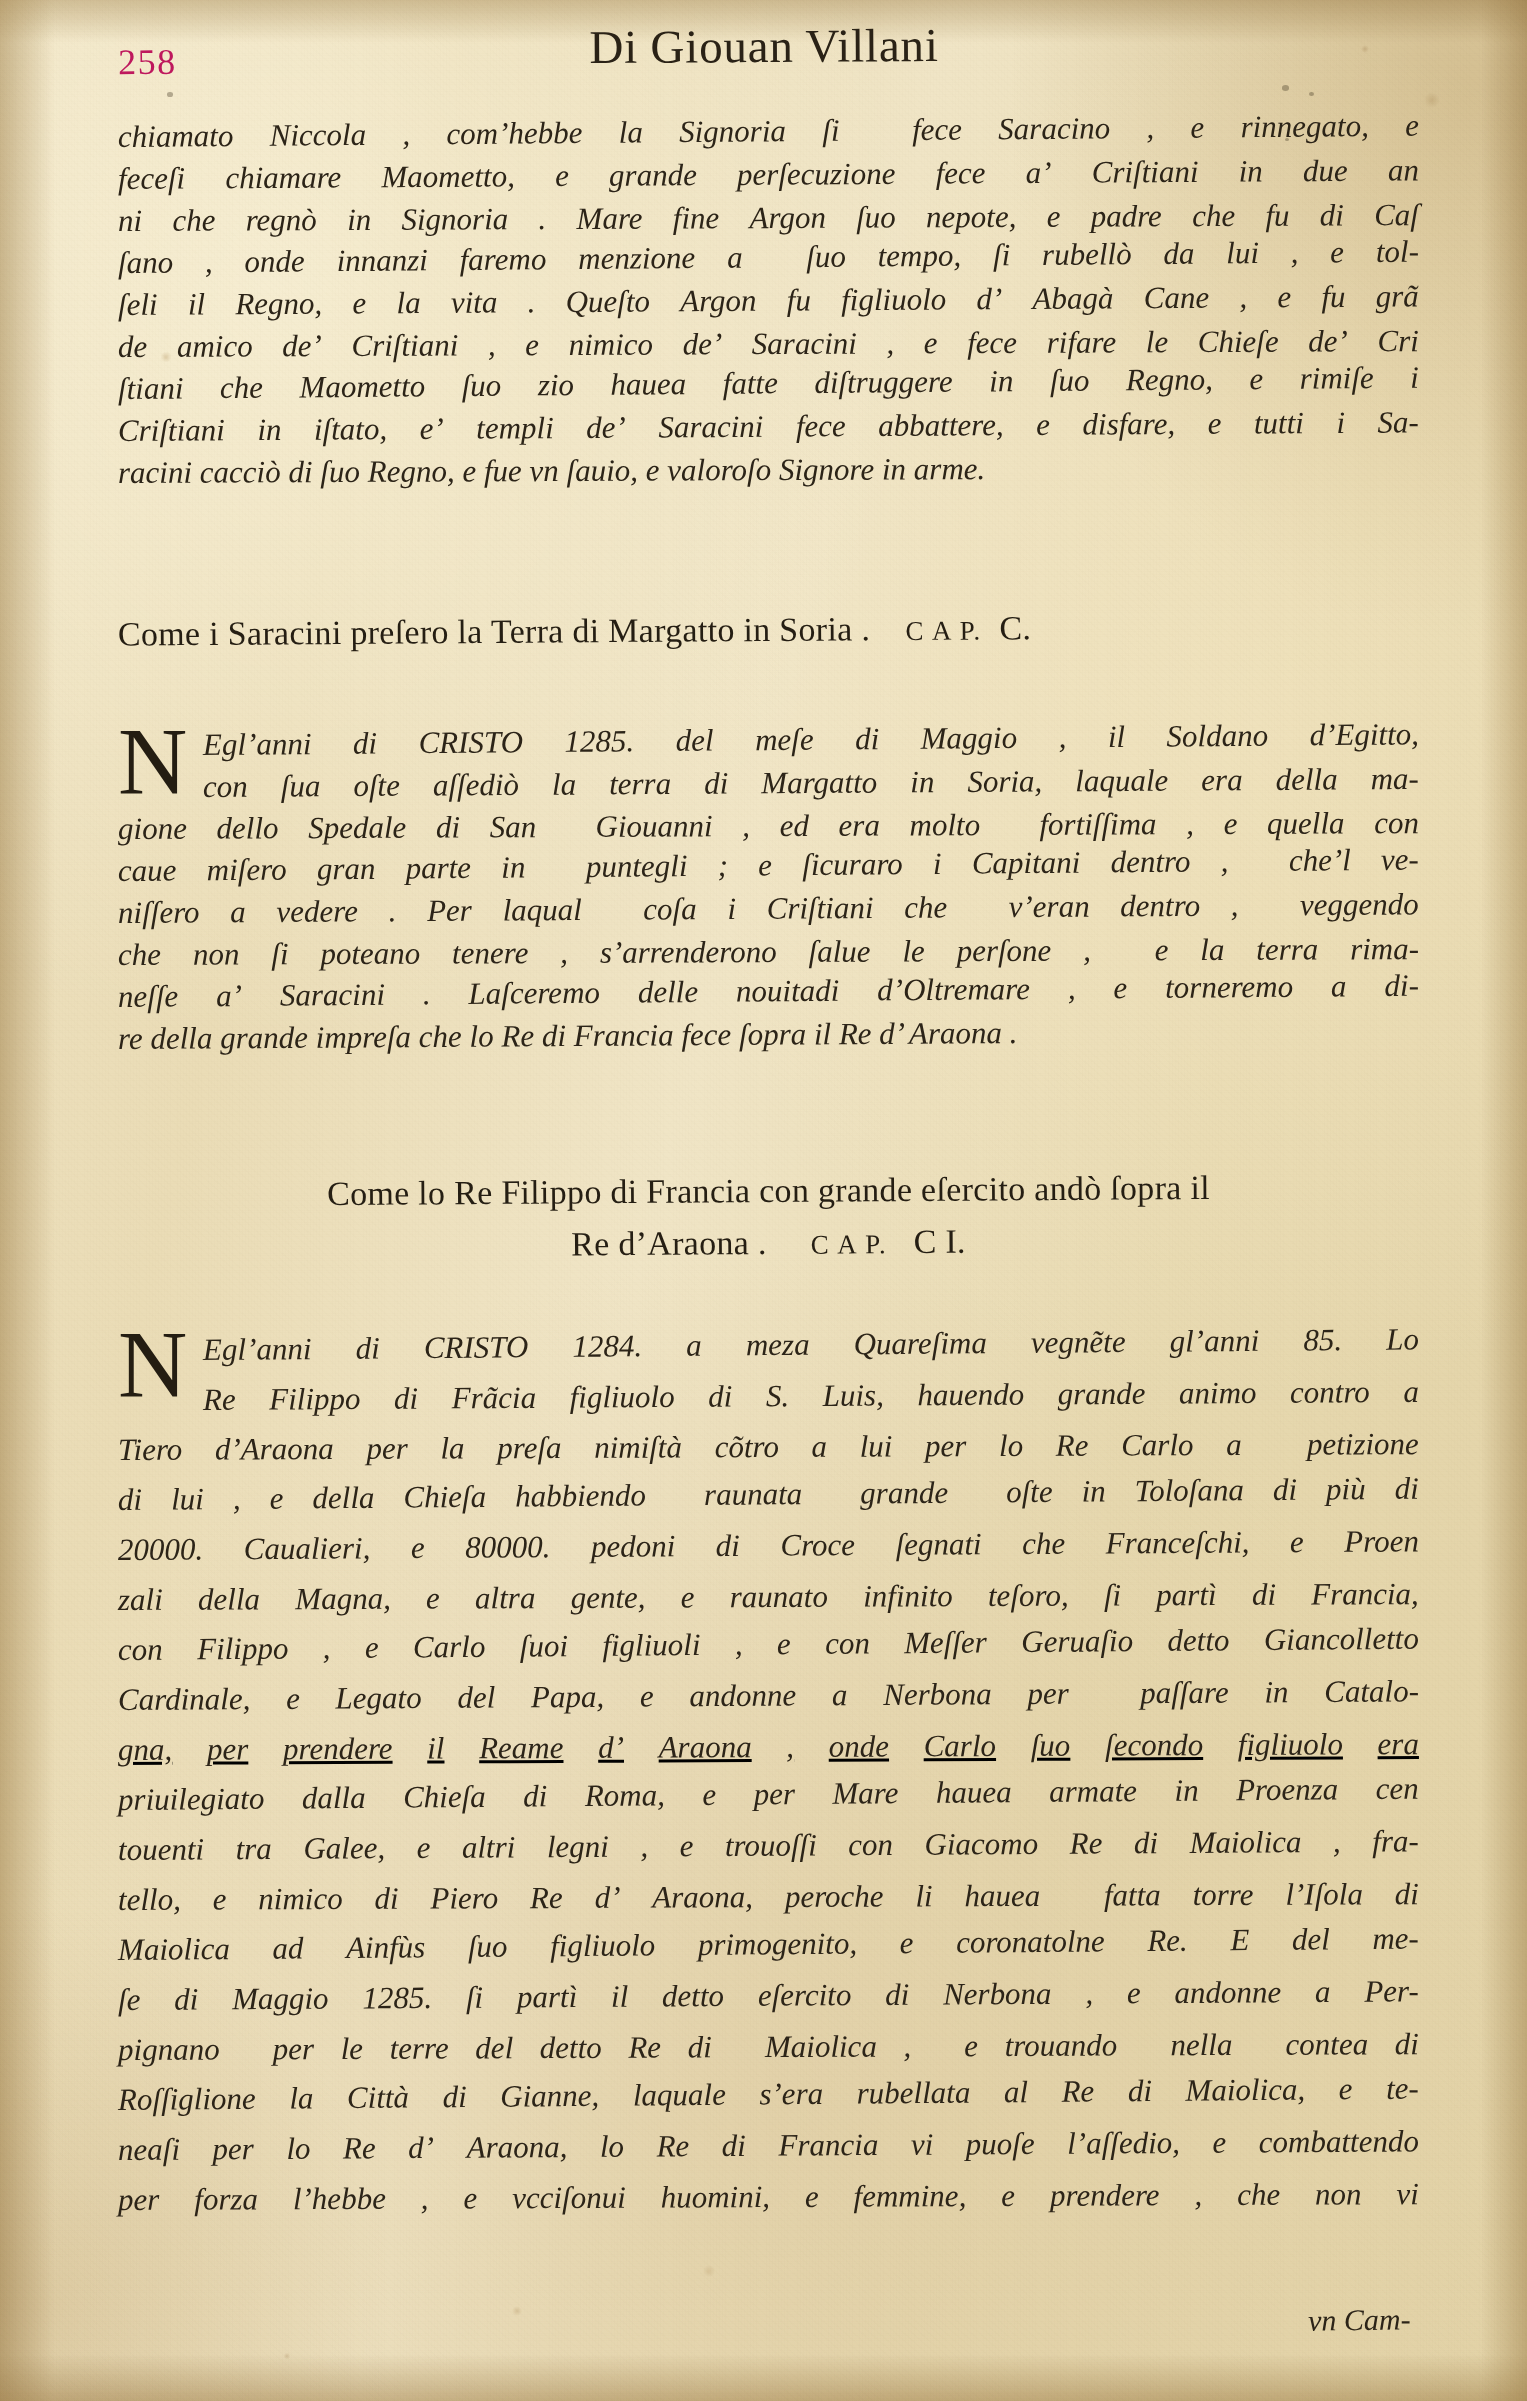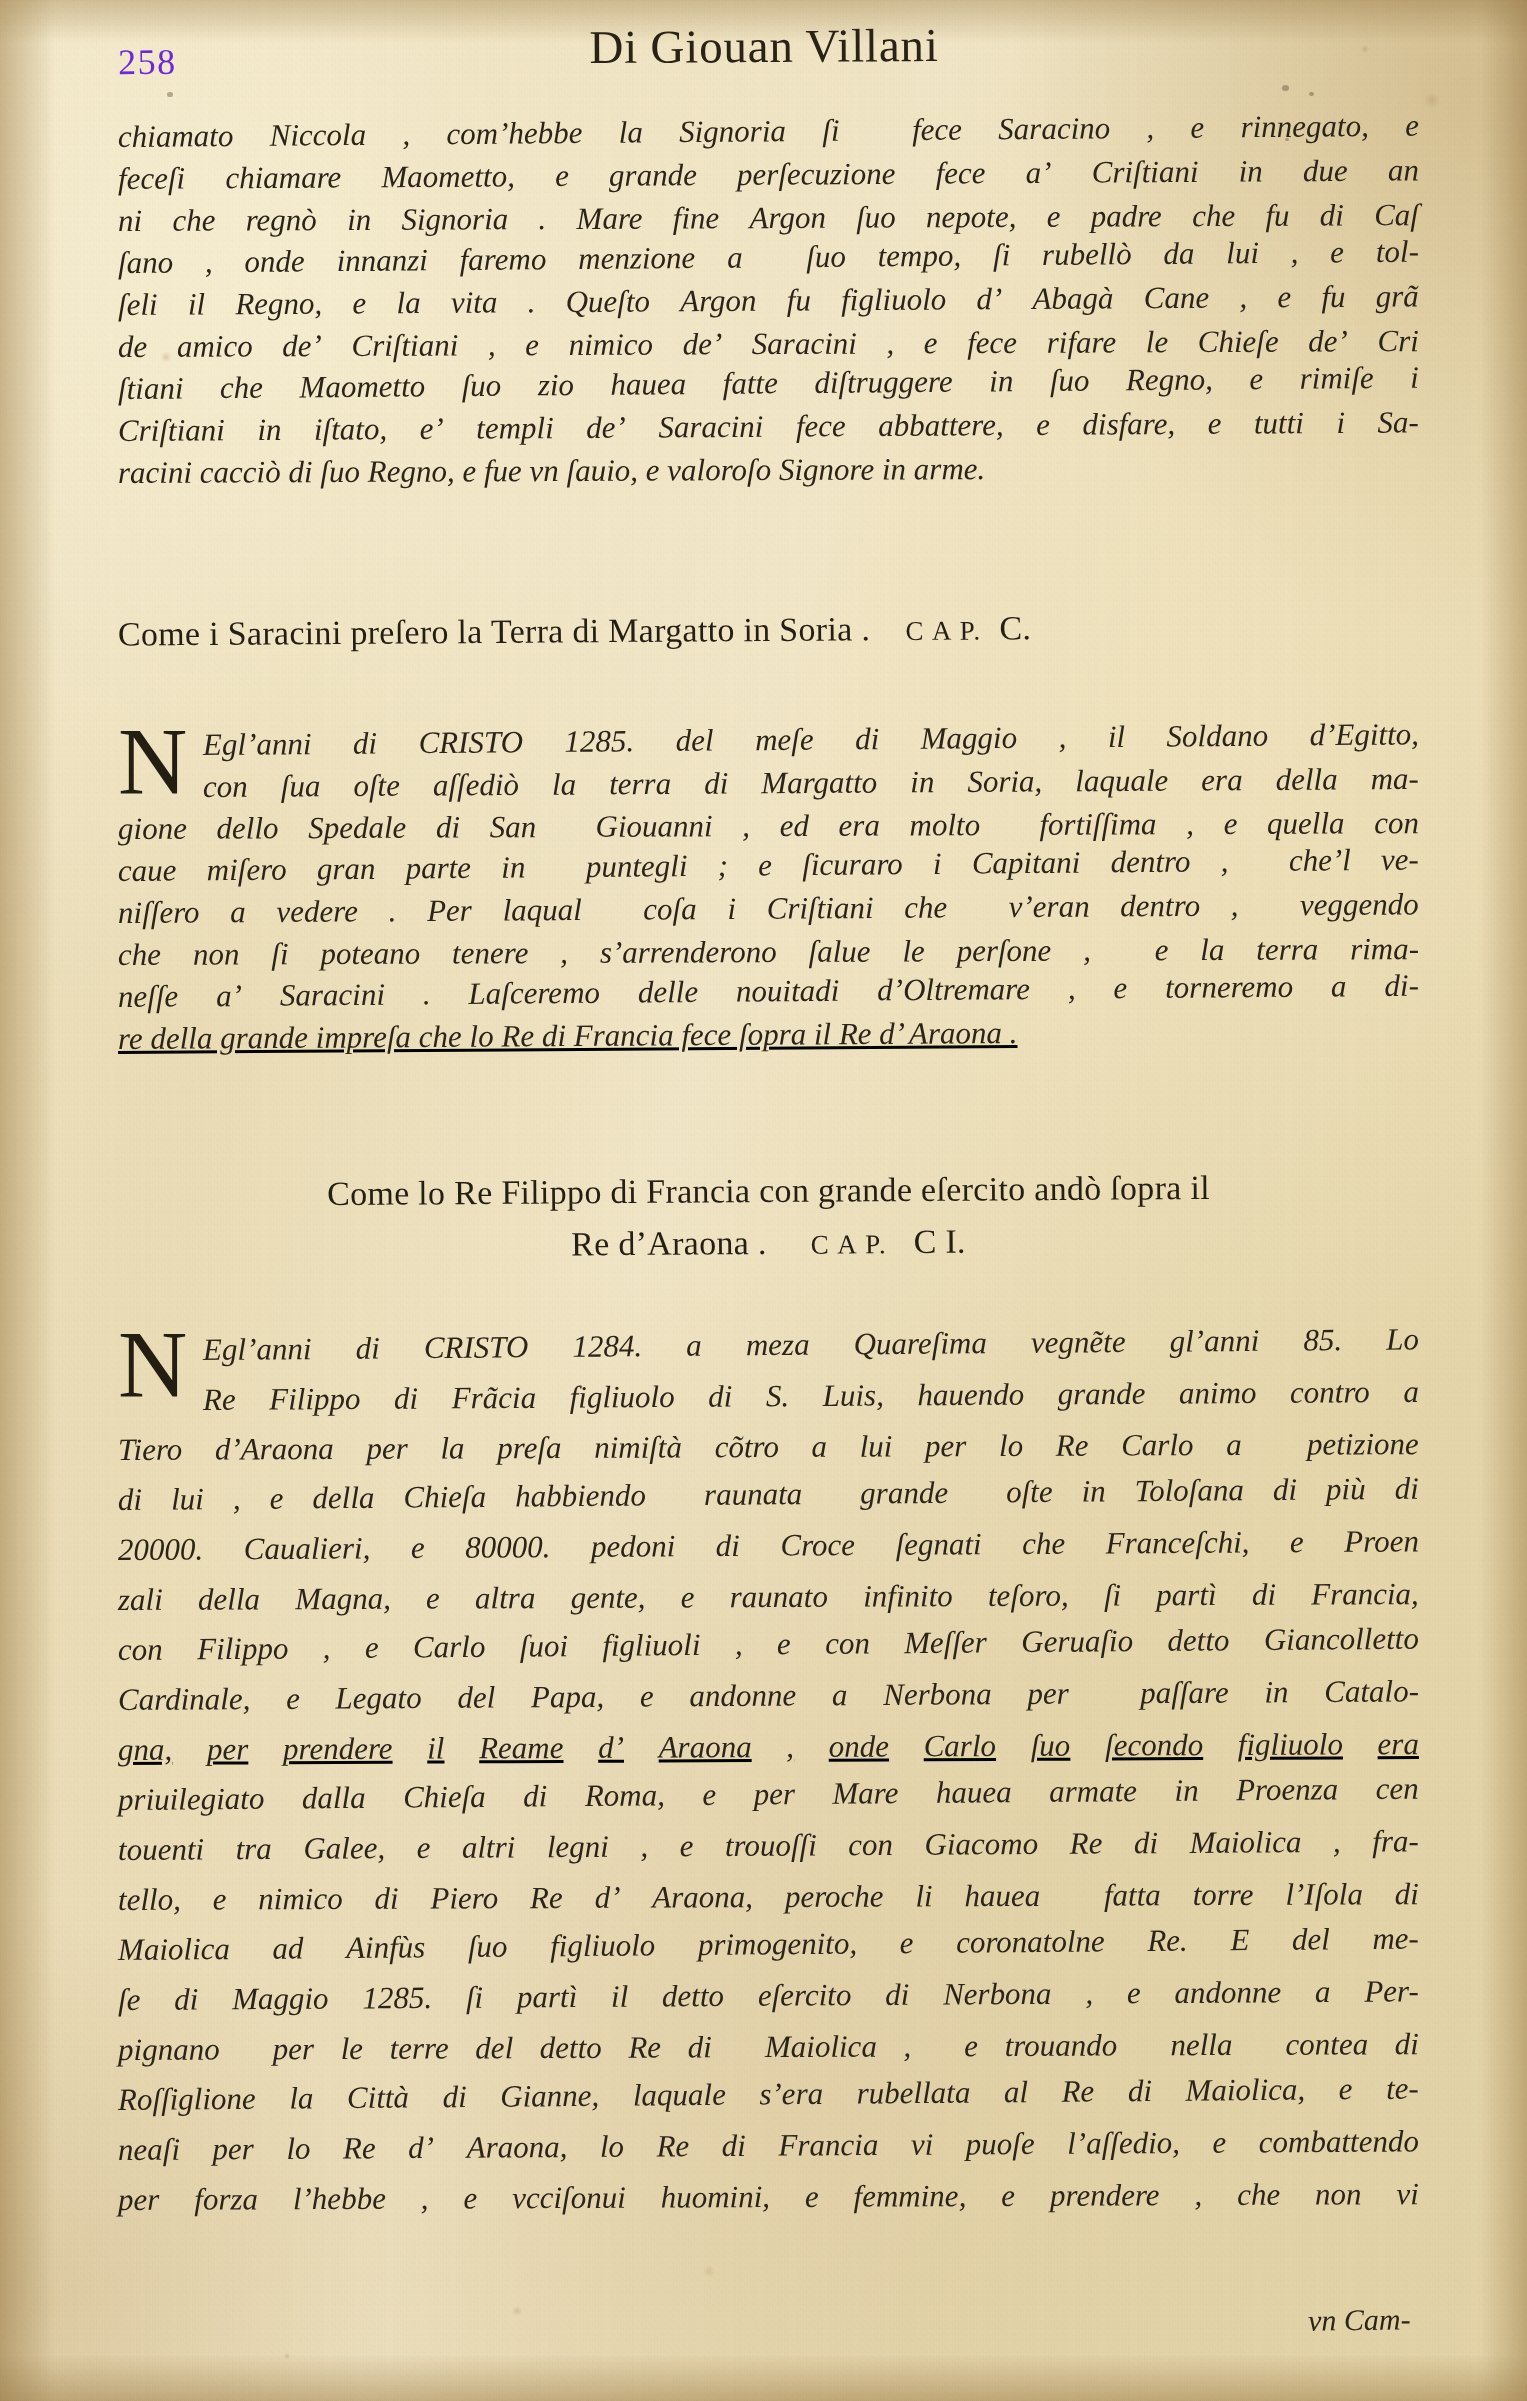--- a/index.html
+++ b/index.html
@@ -46,21 +46,21 @@
       linear-gradient(0deg, rgba(176,152,108,.5) 0, rgba(176,152,108,0) 47px);
   }
 
   
   .content{position:absolute;left:0;top:0;width:1528px;height:2401px;}
 
   
   .folio{
     position:absolute;left:118px;top:41px;
     font-family:"Liberation Serif",serif;
-    font-size:36px;letter-spacing:1.6px;color:#6d28d9;
+    font-size:36px;letter-spacing:1.6px;color:#be185d;
     transform:rotate(-.6deg);
   }
   .runhead{
     position:absolute;left:0;right:0;top:19px;
     text-align:center;
     font-family:"Liberation Serif",serif;
     font-size:47px;color:#2a2216;
     letter-spacing:0.8px;
     transform:rotate(-.35deg);
   }
@@ -408,21 +408,21 @@
           <span>delle</span>
           <span>nouitadi</span>
           <span>d’Oltremare</span>
           <span>,</span>
           <span>e</span>
           <span>torneremo</span>
           <span>a</span>
           <span>di-</span>
         </div>
       </div>
-      <div class="line" style="height: 42px; text-decoration: underline;">
+      <div class="line" style="height: 42px;">
         <div class="jline" style="font-size: 31px; margin-left: 0px; width: 1301px; transform: rotate(-0.38deg); transform-origin: left center; justify-content: flex-start;">
           <span>re della grande impreſa che lo Re di Francia fece ſopra il Re d’ Araona .</span>
         </div>
       </div>
     </div>
 
   <div class="block" id="h2" style="top:1172px;">
       <div class="head tilt3" style="text-align: center; width: 1301px;"><span>Come lo Re Filippo di Francia con grande eſercito andò ſopra il</span></div>
       <div class="head tilt3" style="text-align: center; width: 1301px; margin-top: 14px;"><span>Re d’Araona .</span><span>&nbsp;&nbsp;&nbsp;&nbsp;&nbsp;</span><span class="smallcap">C A P.</span><span>&nbsp;&nbsp;&nbsp;</span><span>C I.</span></div>
     </div>

